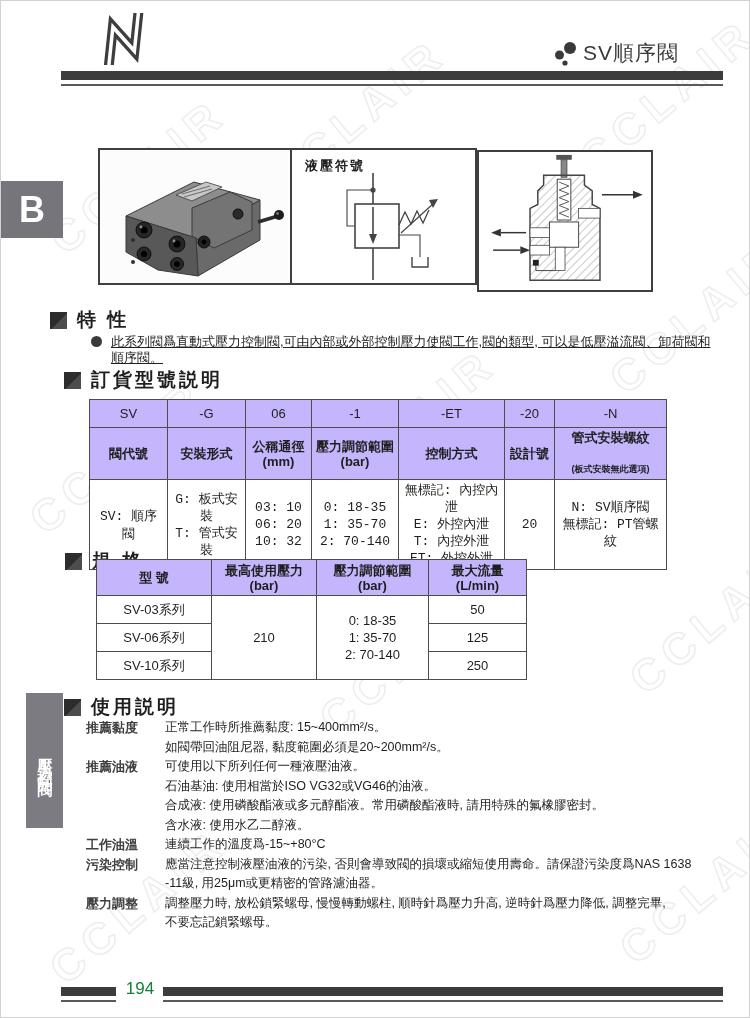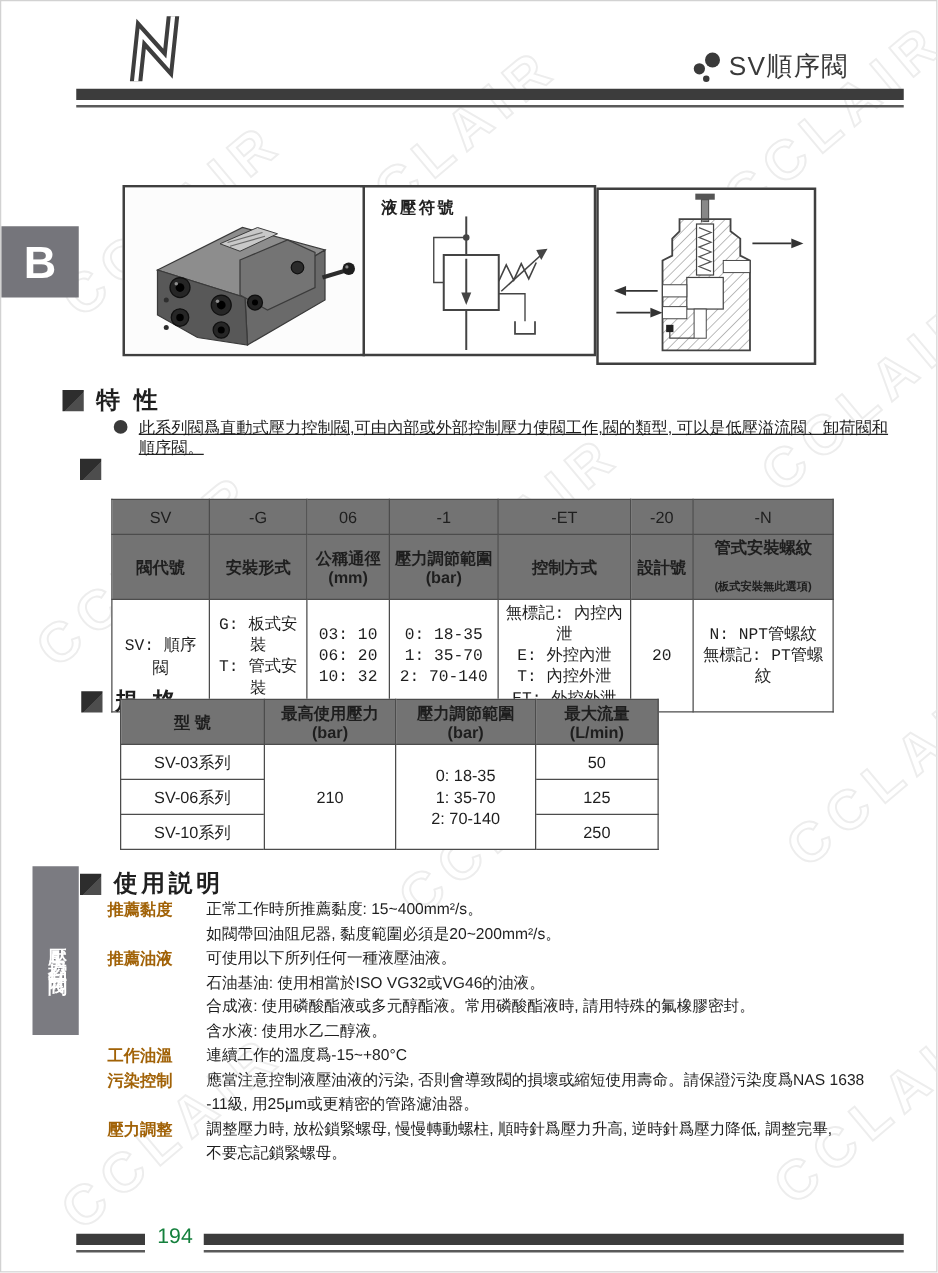--- a/index.html
+++ b/index.html
@@ -41,33 +41,33 @@
   .sec-h { position:absolute; display:flex; align-items:center; gap:10px; }
   .sec-sq { width:17px; height:17px; background:linear-gradient(135deg,#2d2d2d 55%,#4d4d4d 55%); flex:none; }
   .sec-t { font-size:19px; font-weight:bold; letter-spacing:3px; color:#1f1f1f; }
   
   .feat-row { position:absolute; left:90px; top:333px; display:flex; gap:9px; width:630px;text-decoration:underline; }
   .feat-dot { width:11px; height:11px; border-radius:50%; background:#3a3a3a; flex:none; margin-top:2px; }
   .feat-text { font-size:13px; line-height:16px; color:#1e1e1e; }
   
   table.tbl { position:absolute; border-collapse:collapse; table-layout:fixed; background:#fff; }
   table.tbl td { border:1.5px solid #4c4c4c; font-size:13px; text-align:center; vertical-align:middle; padding:2px 4px; color:#1e1e1e; }
-  td.hd { background:#737373; }
+  td.hd { background:#c4b5fd; }
   .ml { white-space:pre-line; line-height:17px; }
   td.tl { text-align:left; padding-left:9px; }
   .ord-codes td { height:23px; font-size:13px; }
   .ord-names td { height:36px; font-weight:bold; line-height:15px; }
   .ord-body td { height:56px;font-family:Liberation Mono, monospace; }
   .hd-note { display:block; font-size:9px; font-weight:bold; margin-top:17px; }
   .spec-h td { height:31px; font-weight:bold; line-height:15px; }
   .spec-r td { height:23px; }
   
   .usage { position:absolute; left:85px; top:717px; width:645px; }
   .u-item { display:flex; }
-  .u-label { width:64px; flex:none; font-weight:bold; font-size:13px; line-height:19.5px; color:#a16207; }
+  .u-label { width:64px; flex:none; font-weight:bold; font-size:13px; line-height:19.5px; color:#404040; }
   .u-text { margin-left:15px; font-size:12.5px; line-height:19.5px; white-space:pre-line; color:#1e1e1e; }
   
   .pg-num { position:absolute; left:118px; top:978px; width:42px; text-align:center; font-size:17px; color:#15803d; }
   svg .ln { stroke:#444; fill:none; }
 </style>
 </head>
 <body>
 
 <div class="page">
 
@@ -185,20 +185,21 @@
     <span class="sec-sq"></span>
     <span class="sec-t">特 性</span>
   </div>
   <div class="feat-row">
     <span class="feat-dot"></span>
     <span class="feat-text">此系列閥爲直動式壓力控制閥,可由內部或外部控制壓力使閥工作,閥的類型, 可以是低壓溢流閥、卸荷閥和順序閥。</span>
   </div>
 
   <div class="sec-h" style="left:63px; top:366px;">
     <span class="sec-sq"></span>
+    <span class="sec-t">訂貨型號説明</span>
   </div>
   <table class="tbl" style="left:88px; top:398px; width:577px;">
     <colgroup>
       <col style="width:78px">
         <col style="width:78px">
         <col style="width:66px">
         <col style="width:87px">
       <col style="width:106px">
         <col style="width:50px">
         <col style="width:112px">
@@ -235,21 +236,21 @@
 06: 20
 10: 32</td>
       <td class="ml">0: 18-35
 1: 35-70
 2: 70-140</td>
       <td class="ml tl">無標記: 內控內泄
 E: 外控內泄
 T: 內控外泄
 ET: 外控外泄</td>
       <td>20</td>
-      <td class="ml tl">N: NPT管螺紋
+      <td class="ml tl">N: SV順序閥
 無標記: PT管螺紋</td>
     </tr>
   </tbody>
     </table>
 
   <div class="sec-h" style="left:64px; top:531px;margin-top:16px;">
     <span class="sec-sq"></span>
     <span class="sec-t">規 格</span>
   </div>
   <table class="tbl" style="left:95px; top:558px; width:430px;">

